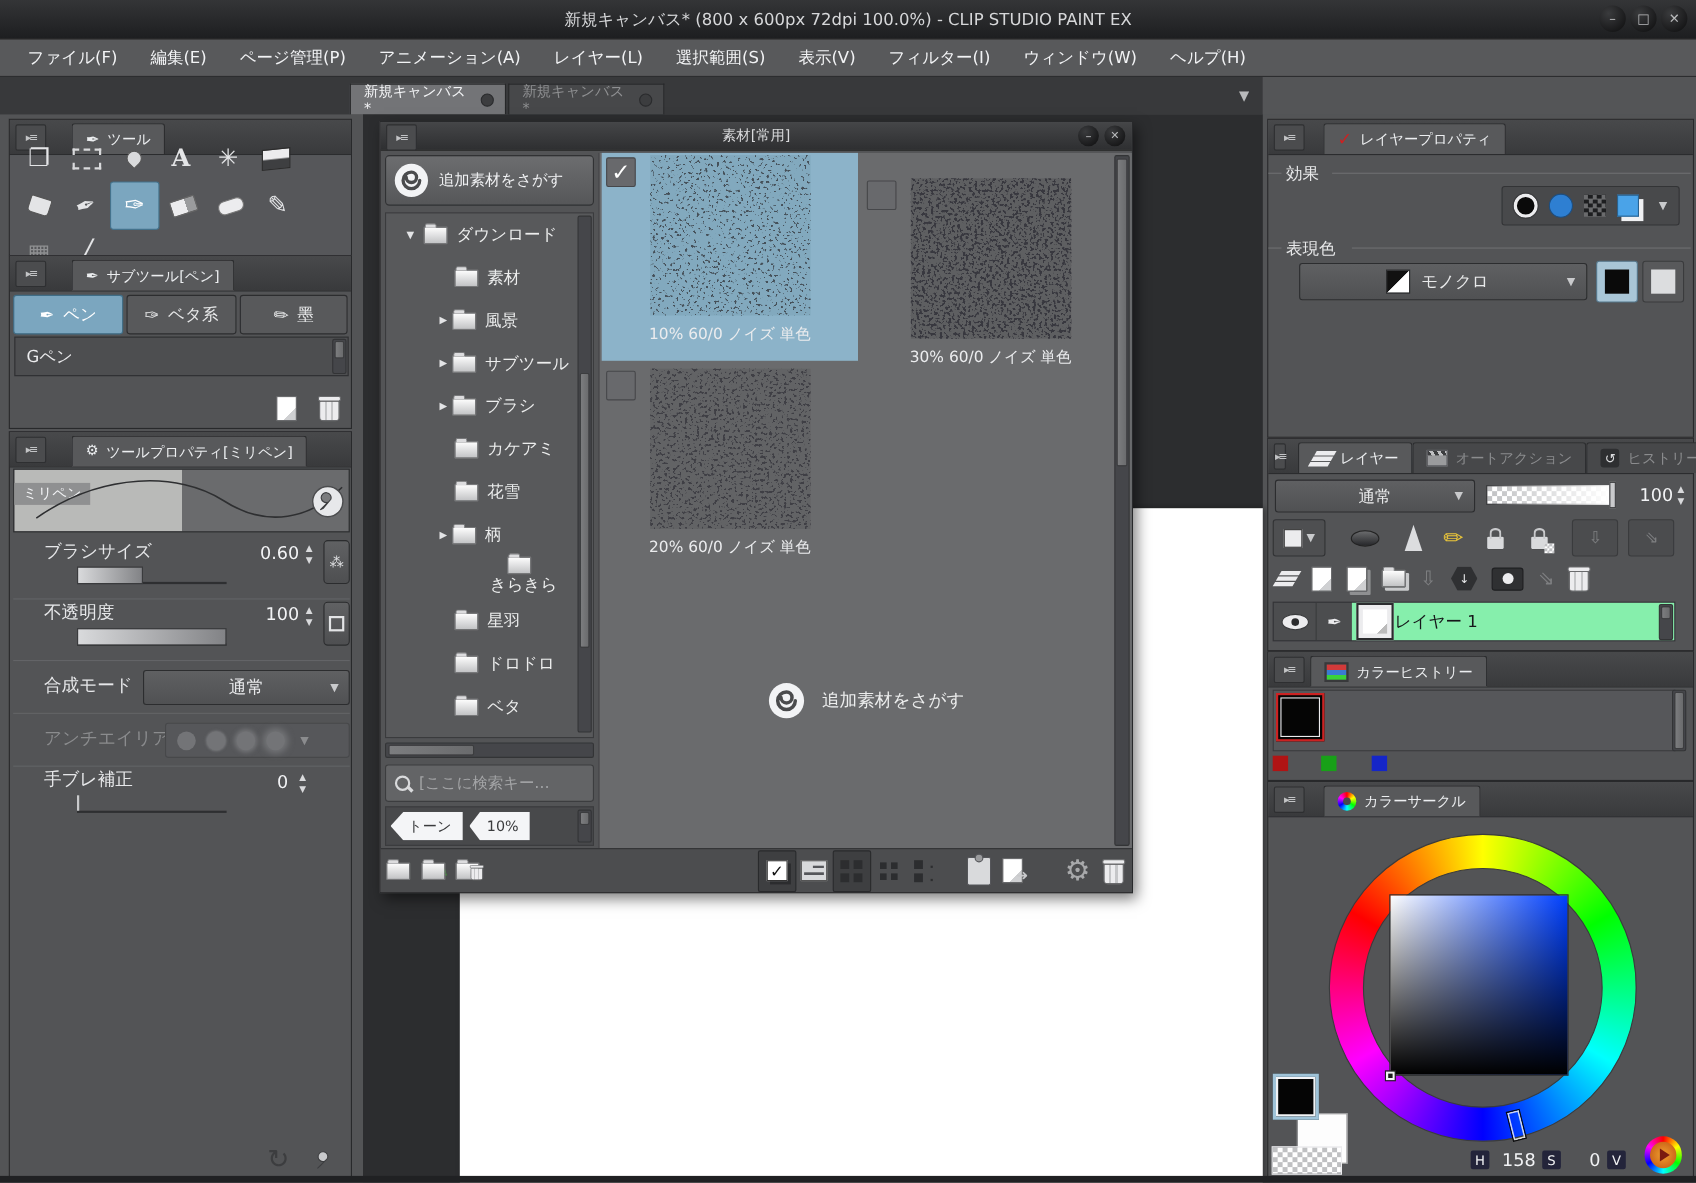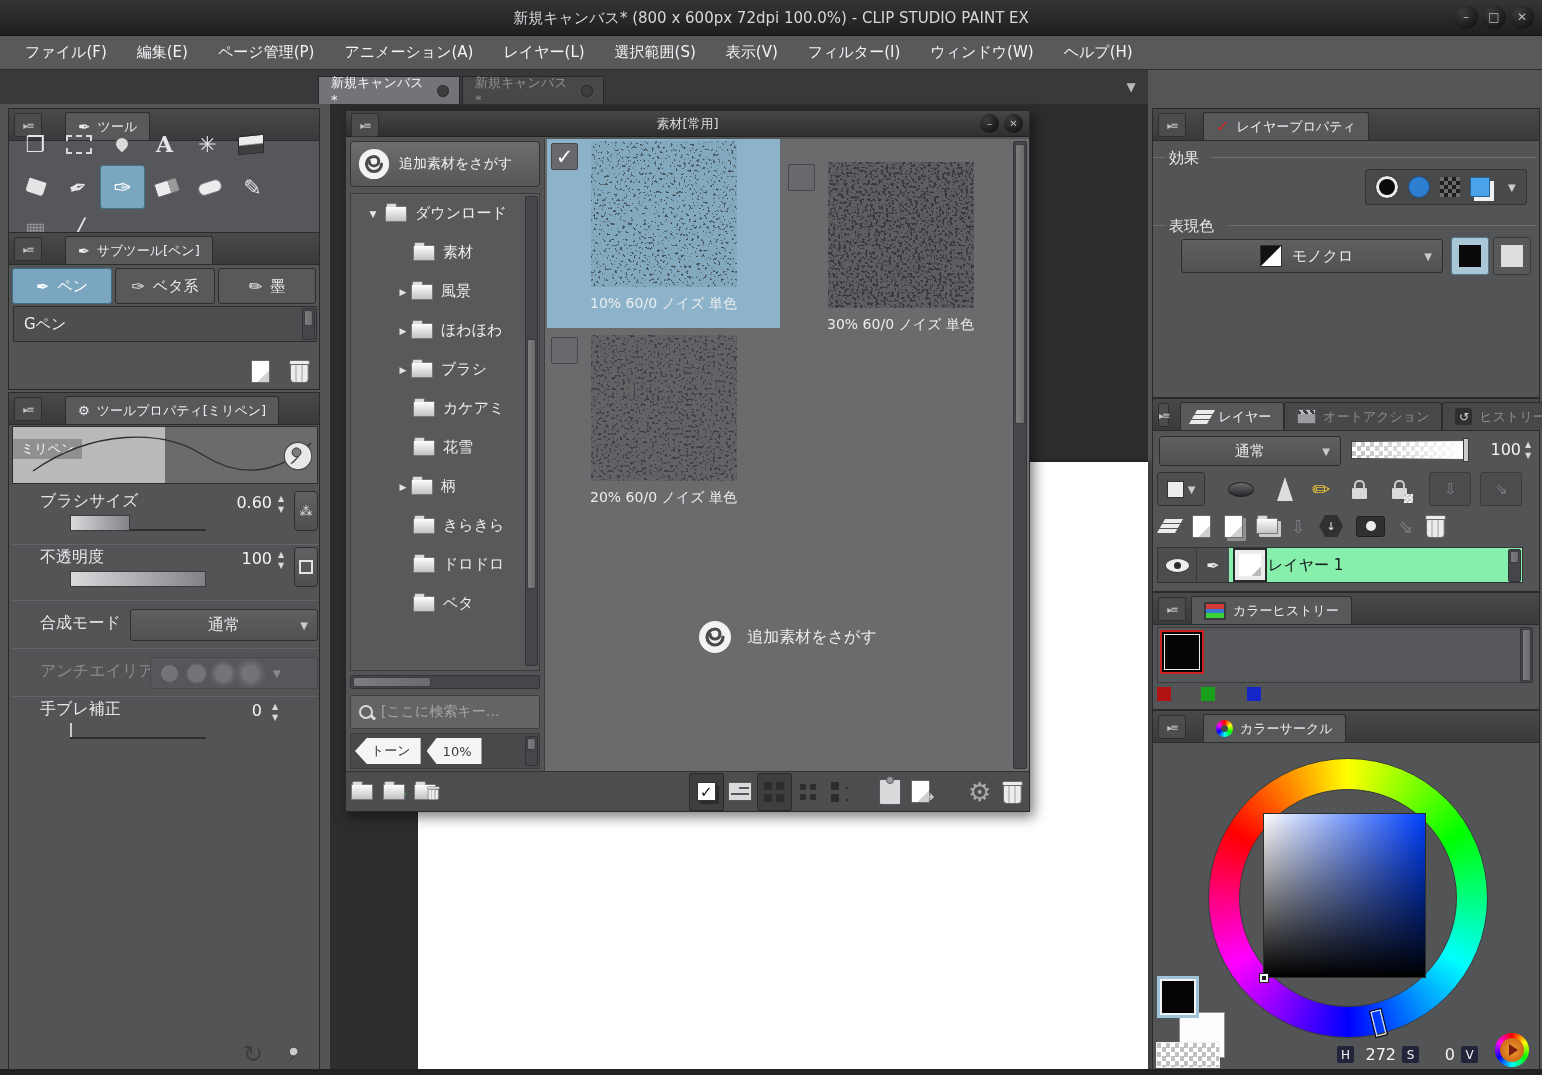--- a/index.html
+++ b/index.html
@@ -344,43 +344,47 @@
         <span>素材</span>
       </div>
       <div class="trow" style="padding-left:44px;">
         <span class="texp" style="font-size:9px;">▶</span>
         <span class="folder" style="margin:0 8px 0 0;"></span>
         <span>風景</span>
       </div>
       <div class="trow" style="padding-left:44px;">
         <span class="texp" style="font-size:9px;">▶</span>
         <span class="folder" style="margin:0 8px 0 0;"></span>
-        <span>ほわほわ</span>
+        <span>サブツール</span>
       </div>
       <div class="trow" style="padding-left:44px;">
         <span class="texp" style="font-size:9px;">▶</span>
         <span class="folder" style="margin:0 8px 0 0;"></span>
         <span>ブラシ</span>
       </div>
       <div class="trow" style="padding-left:62px;">
         <span class="folder" style="margin-right:8px;"></span>
         <span>カケアミ</span>
       </div>
       <div class="trow" style="padding-left:62px;">
         <span class="folder" style="margin-right:8px;"></span>
         <span>花雪</span>
       </div>
       <div class="trow" style="padding-left:44px;">
         <span class="texp" style="font-size:9px;">▶</span>
         <span class="folder" style="margin:0 8px 0 0;"></span>
         <span>柄</span>
       </div>
+      <div class="trow" style="padding-left:62px;flex-direction:column;">
+        <span class="folder" style="margin-right:8px;"></span>
+        <span>きらきら</span>
+      </div>
       <div class="trow" style="padding-left:62px;">
         <span class="folder" style="margin-right:8px;"></span>
-        <span>きらきら</span>
+        <span>星羽</span>
       </div>
       <div class="trow" style="padding-left:62px;">
         <span class="folder" style="margin-right:8px;"></span>
         <span>ドロドロ</span>
       </div>
       <div class="trow" style="padding-left:62px;">
         <span class="folder" style="margin-right:8px;"></span>
         <span>ベタ</span>
       </div>
       <div class="a sv" style="right:1px;top:2px;width:13px;height:470px;">
@@ -671,21 +675,21 @@
     <div class="a" style="left:110px;top:102px;width:163px;height:165px;border:1px solid #2c2d2f;background:linear-gradient(to bottom,rgba(0,0,0,0),#000),linear-gradient(to right,#fff,hsl(225,100%,50%));">
       <span class="a" style="left:-4px;bottom:-5px;width:8px;height:8px;background:#1a1a1a;border:2px solid #f2f3f5;outline:1px solid #222;"></span>
     </div>
 
     <div class="a" style="left:26px;top:301px;width:46px;height:46px;background:#fdfdfd;border:1px solid #8f9092;"></div>
     <div class="a" style="left:4px;top:265px;width:42px;height:42px;background:#050505;border:3px solid #9fc3d8;box-shadow:inset 0 0 0 2px #f2f3f5;"></div>
     <div class="a checker" style="left:3px;top:331px;width:64px;height:26px;background-size:9px 9px;border:1px solid #ececee;"></div>
 
     <div class="a flex" style="left:184px;top:334px;gap:6px;font-size:16px;color:#f2f3f5;">
       <span class="cen" style="width:17px;height:17px;background:#23243a;font-size:12px;border-radius:2px;">H</span>
-      <span style="width:36px;text-align:right;">272</span>
+      <span style="width:36px;text-align:right;">158</span>
       <span class="cen" style="width:17px;height:17px;background:#23243a;font-size:12px;border-radius:2px;">S</span>
       <span style="width:30px;text-align:right;">0</span>
       <span class="cen" style="width:17px;height:17px;background:#23243a;font-size:12px;border-radius:2px;">V</span>
       <span style="width:30px;text-align:right;">0</span>
     </div>
 
     <div class="a cen" style="left:342px;top:322px;width:34px;height:34px;border-radius:50%;background:conic-gradient(#f00,#ff0,#0f0,#0ff,#00f,#f0f,#f00);">
       <span class="cen" style="width:24px;height:24px;border-radius:50%;background:radial-gradient(#f0a030,#c05010);">
           <span style="width:0;height:0;border-left:9px solid #7a1a10;border-top:6px solid transparent;border-bottom:6px solid transparent;margin-left:3px;"></span>
         </span>

